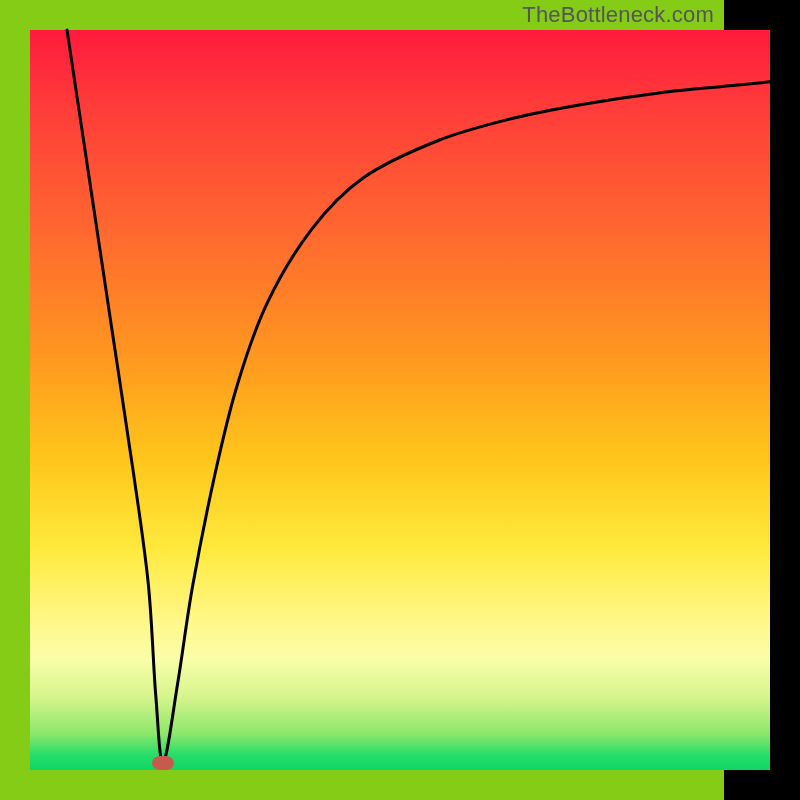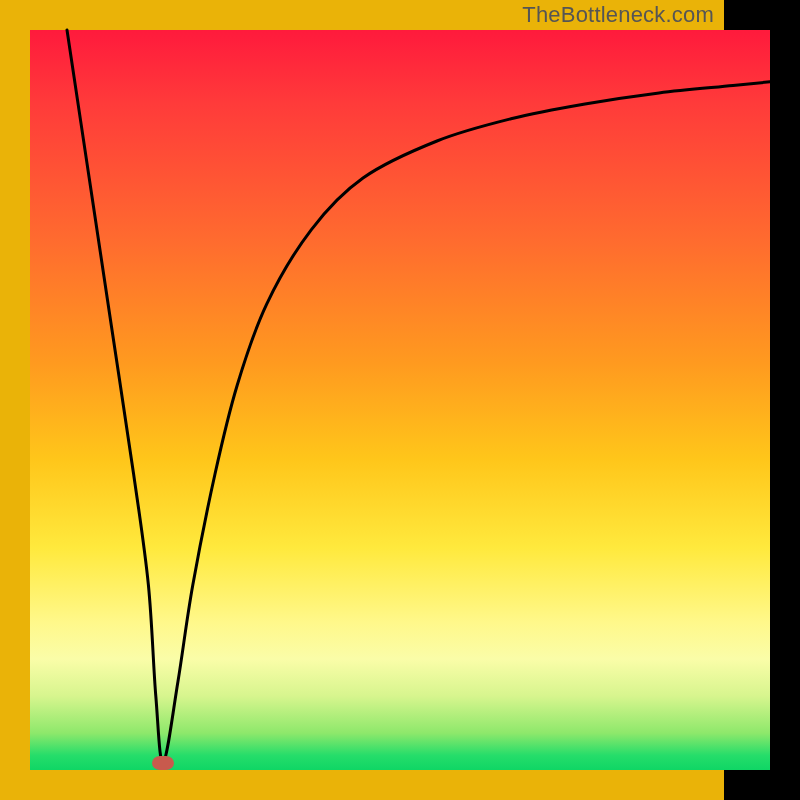--- a/index.html
+++ b/index.html
@@ -8,21 +8,21 @@
     width: 800px;
     height: 800px;
     background: #000;
     font-family: Arial, Helvetica, sans-serif;
     overflow: hidden;
   }
   .frame {
     position: relative;
     width: 724px;
     height: 800px;
-    background: #eab308;
+    background: #84cc16;
   }
   .watermark {
     position: absolute;
     top: 2px;
     right: 10px;
     color: #555;
     font-size: 22px;
     font-weight: 500;
     letter-spacing: 0.2px;
     user-select: none;

